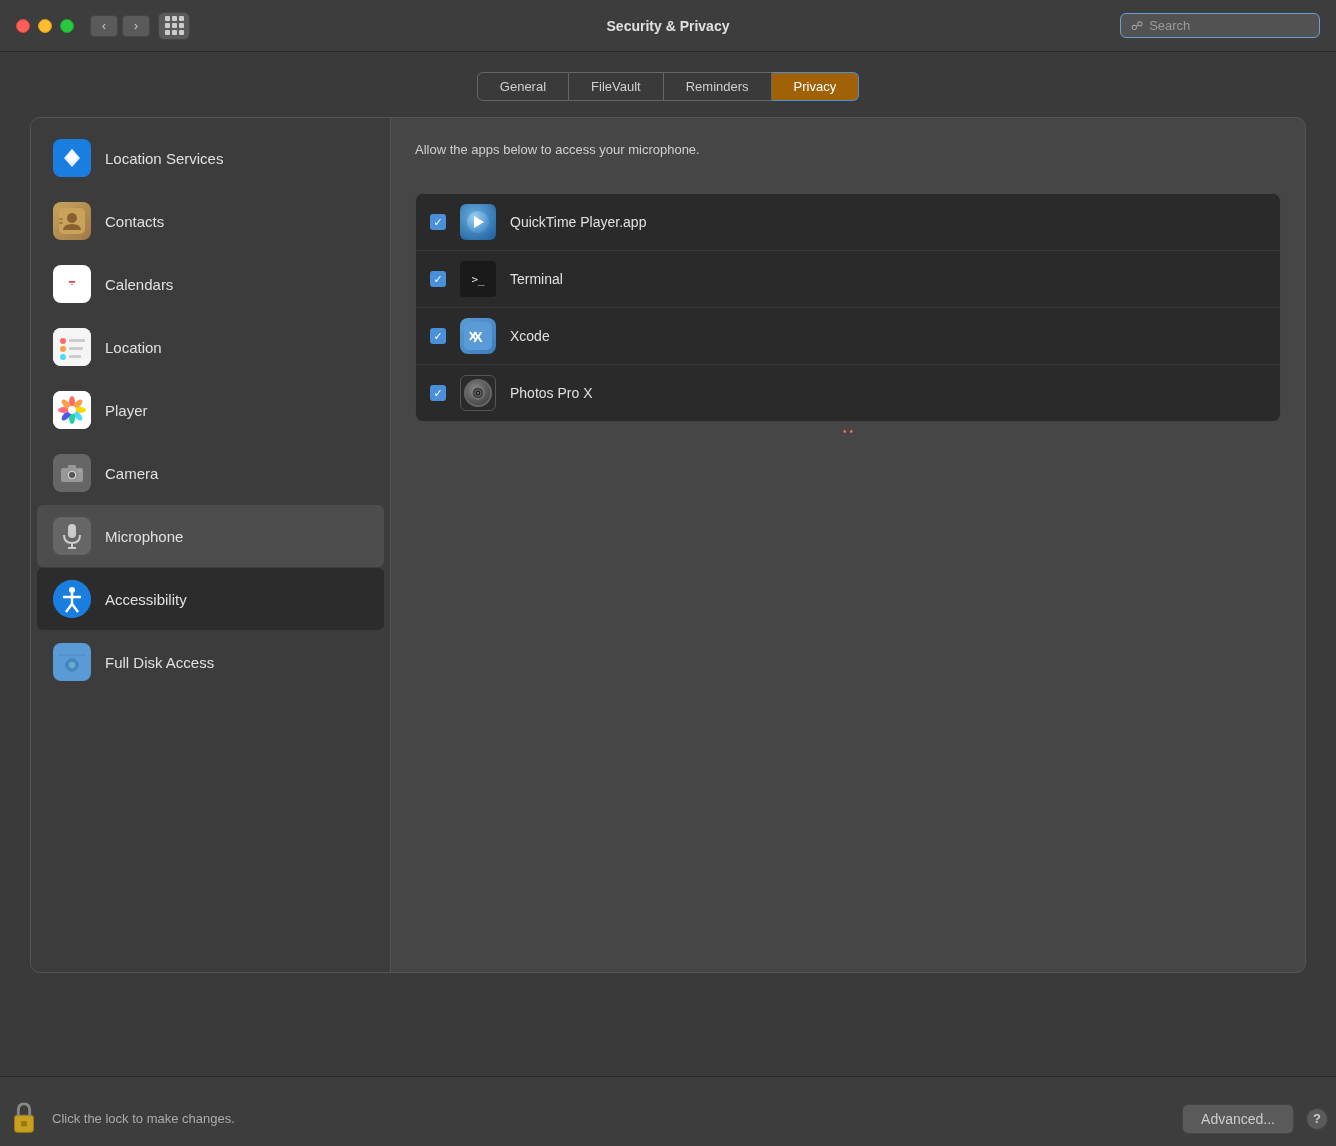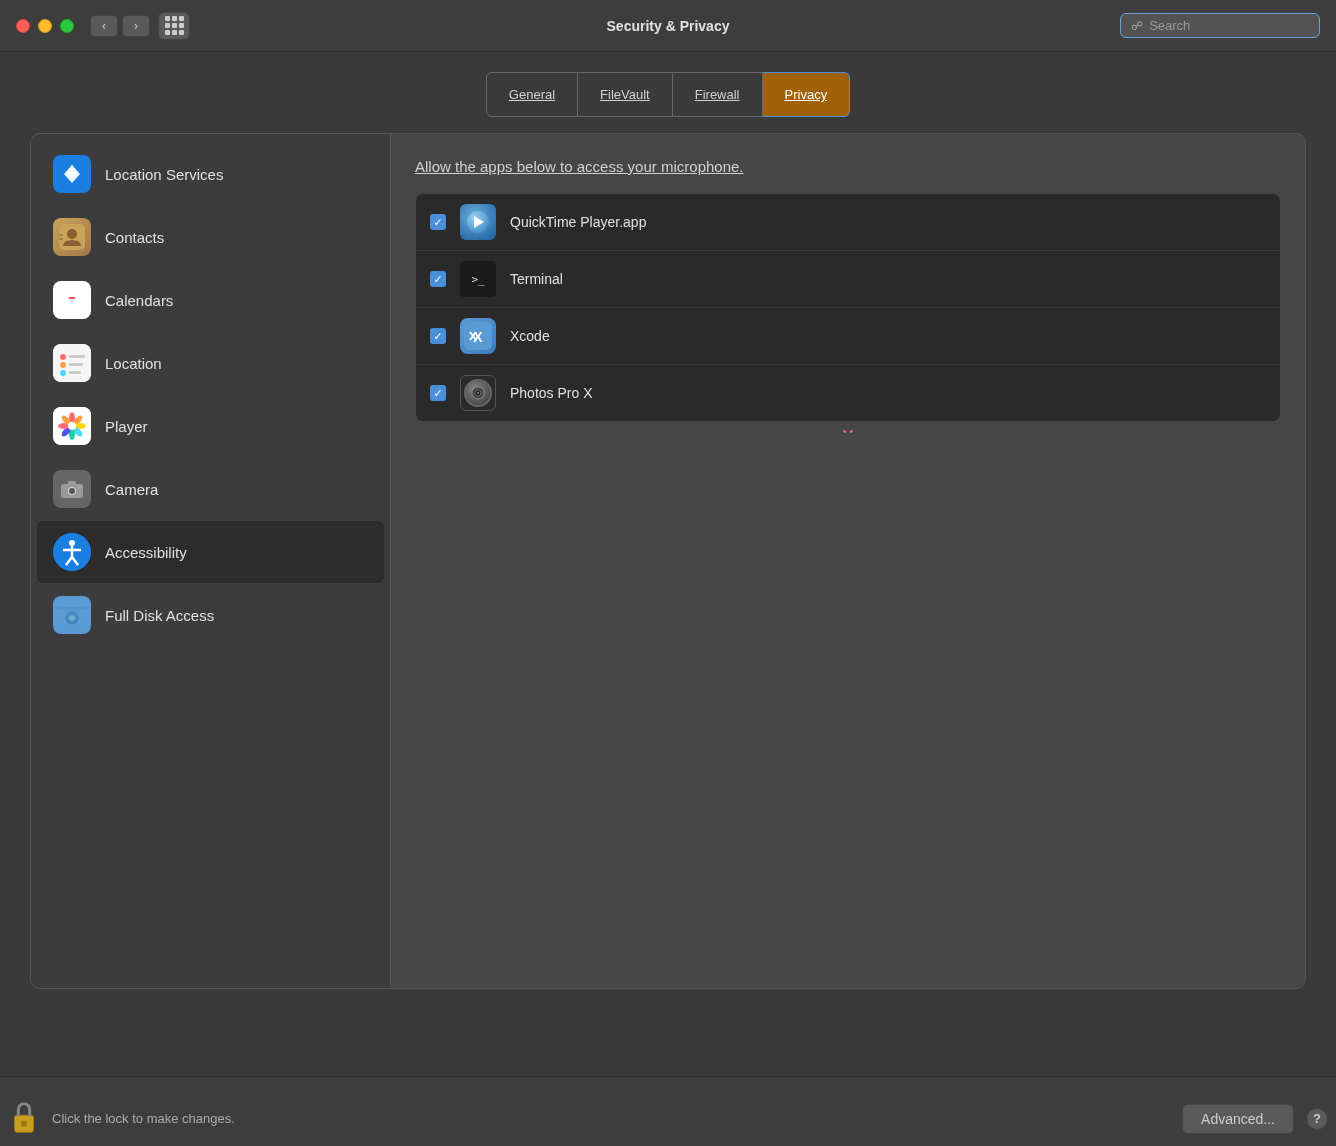--- a/index.html
+++ b/index.html
@@ -122,28 +122,27 @@
     }
 
     
     .tabs {
       display: flex;
       justify-content: center;
       margin-bottom: 16px;
       gap: 0;
     }
     .tab {
-      padding: 14px 22px;
+      padding: 6px 22px;
       background: transparent;
       border: 1px solid #666;
       color: #d0d0d0;
       font-size: 13px;
       cursor: pointer;
       position: relative;
-      text-decoration: underline;
     }
     .tab:first-child { border-radius: 6px 0 0 6px; }
     .tab:last-child { border-radius: 0 6px 6px 0; }
     .tab + .tab { border-left: none; }
     .tab.active {
       background: #a16207;
       border-color: #4a90d9;
       color: white;
       font-weight: 500;
     }
@@ -208,23 +207,22 @@
     }
 
     
     .right-panel {
       flex: 1;
       padding: 24px;
       overflow-y: auto;
     }
     .panel-description {
       color: #d0d0d0;
-      font-size: 15px;
-      margin-bottom: 18px;
-      text-decoration: underline;
+      font-size: 13px;
+      margin-bottom: 36px;
     }
 
     
     .app-list {
       background: #2a2a2a;
       border-radius: 8px;
       overflow: hidden;
       border: 1px solid #444;
     }
     .app-row {
@@ -419,21 +417,21 @@
     <span class="search-icon-svg">☍</span>
     <input class="search-input" type="text" placeholder="Search" style="">
   </div>
 </div>
 
 <div class="main">
 
   <div class="tabs">
     <div class="tab">General</div>
     <div class="tab">FileVault</div>
-    <div class="tab">Firewall</div>
+    <div class="tab">Reminders</div>
     <div class="tab active">Privacy</div>
   </div>
 
   <div class="settings-panel">
 
     <div class="sidebar">
 
       <div class="sidebar-item">
         <div class="sidebar-icon icon-location">
           <svg width="22" height="22" viewBox="0 0 22 22" fill="none">
@@ -511,20 +509,31 @@
             <rect x="1" y="5" width="22" height="14" rx="2" fill="#999"></rect>
             <circle cx="12" cy="12" r="5" fill="#ccc" stroke="#888" stroke-width="1"></circle>
             <circle cx="12" cy="12" r="3" fill="#555"></circle>
             <rect x="8" y="2" width="8" height="4" rx="1" fill="#999"></rect>
             <circle cx="20" cy="8" r="1.5" fill="#aaa"></circle>
           </svg>
         </div>
         <span class="sidebar-label">Camera</span>
       </div>
 
+      <div class="sidebar-item selected-light">
+        <div class="sidebar-icon icon-microphone">
+          <svg width="20" height="26" viewBox="0 0 20 26" fill="none">
+            <rect x="6" y="1" width="8" height="14" rx="4" fill="#ccc"></rect>
+            <path d="M2 12 Q2 20 10 20 Q18 20 18 12" stroke="#ccc" stroke-width="2" fill="none"></path>
+            <line x1="10" y1="20" x2="10" y2="25" stroke="#ccc" stroke-width="2"></line>
+            <line x1="6" y1="25" x2="14" y2="25" stroke="#ccc" stroke-width="2"></line>
+          </svg>
+        </div>
+        <span class="sidebar-label">Microphone</span>
+      </div>
 
       <div class="sidebar-item selected">
         <div class="sidebar-icon icon-accessibility" style="overflow:hidden;">
           <svg width="38" height="38" viewBox="0 0 38 38">
             <circle cx="19" cy="19" r="19" fill="#1a7de0"></circle>
             <circle cx="19" cy="10" r="3" fill="white"></circle>
             <line x1="19" y1="13" x2="19" y2="24" stroke="white" stroke-width="2.5"></line>
             <line x1="10" y1="17" x2="28" y2="17" stroke="white" stroke-width="2.5"></line>
             <line x1="19" y1="24" x2="13" y2="32" stroke="white" stroke-width="2.5"></line>
             <line x1="19" y1="24" x2="25" y2="32" stroke="white" stroke-width="2.5"></line>

